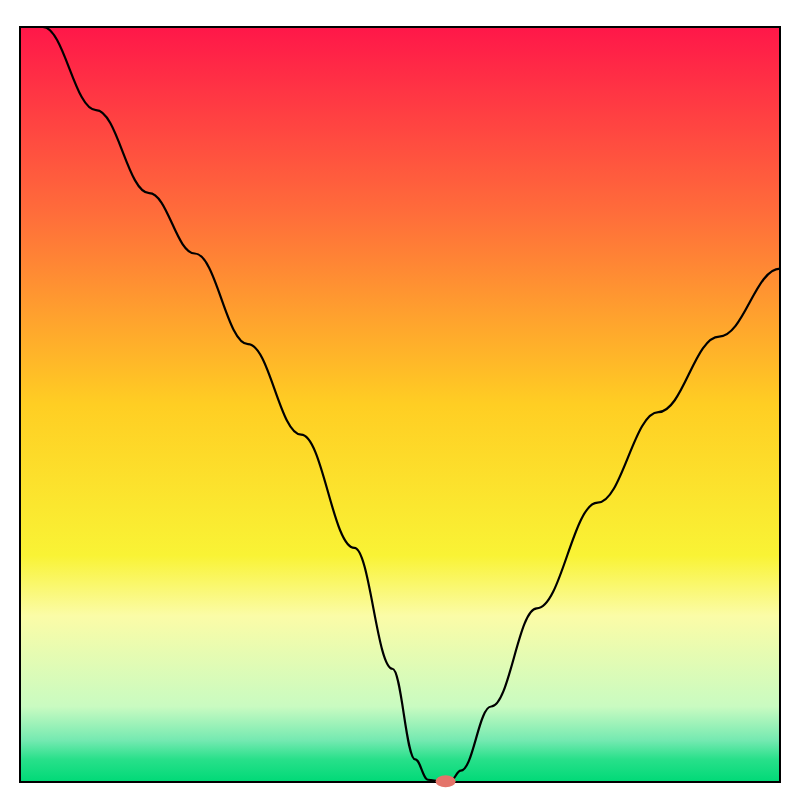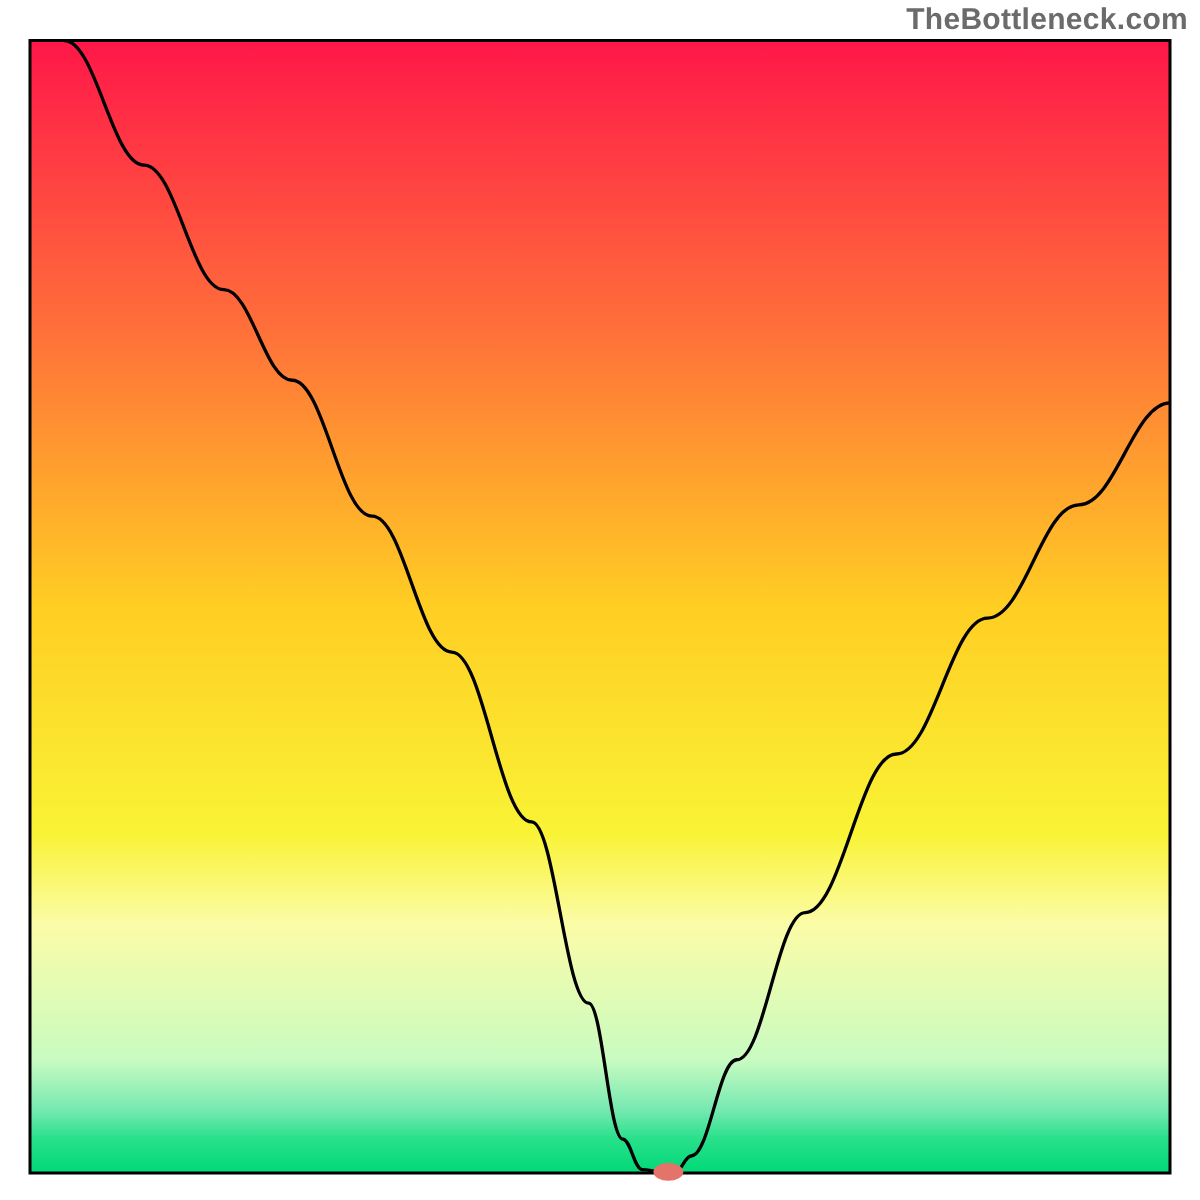--- a/index.html
+++ b/index.html
@@ -28,21 +28,20 @@
   svg.plot {
     position: absolute;
     top: 0;
     left: 0;
   }
 </style>
 </head>
 <body>
 
 <div class="container">
-  <div class="watermark">TheBottleneck.com</div>
 
   <svg class="plot" width="800" height="800" viewBox="0 0 800 800">
     <defs>
       <linearGradient id="bg-grad" x1="0" y1="0" x2="0" y2="1">
           <stop offset="0%" stop-color="#ff1749"></stop>
           <stop offset="25%" stop-color="#ff6e3a"></stop>
           <stop offset="50%" stop-color="#ffce23"></stop>
           <stop offset="70%" stop-color="#f9f335"></stop>
           <stop offset="78%" stop-color="#fbfca7"></stop>
           <stop offset="90%" stop-color="#c9fbc1"></stop>

